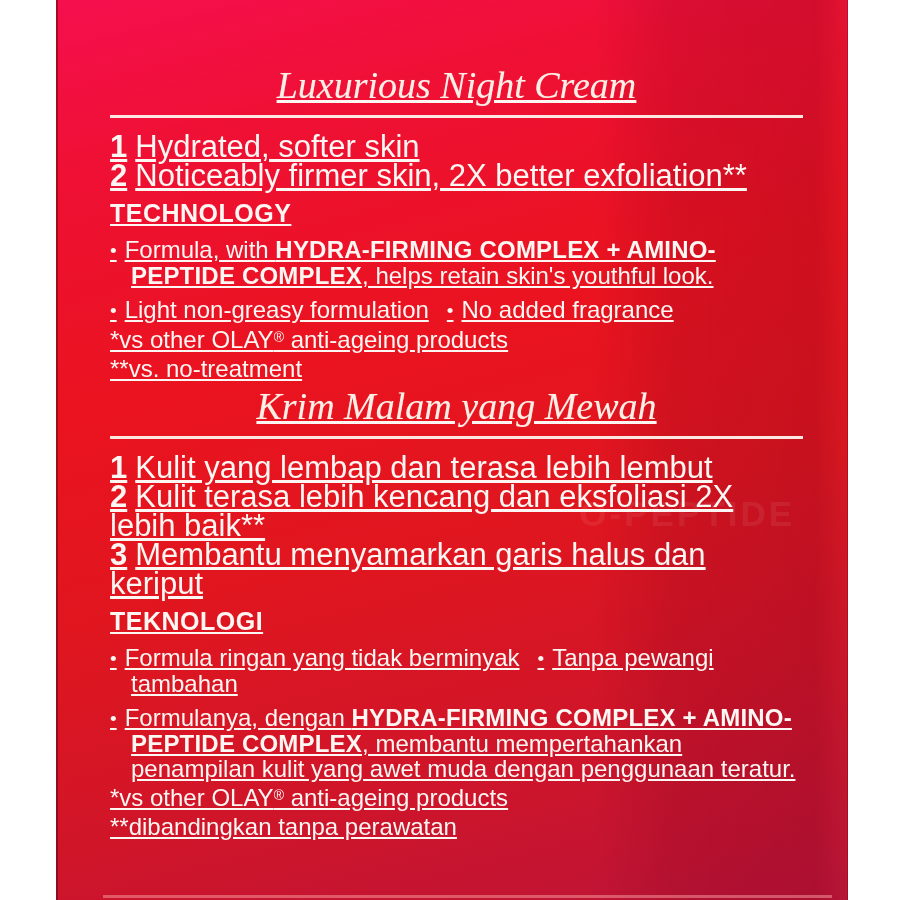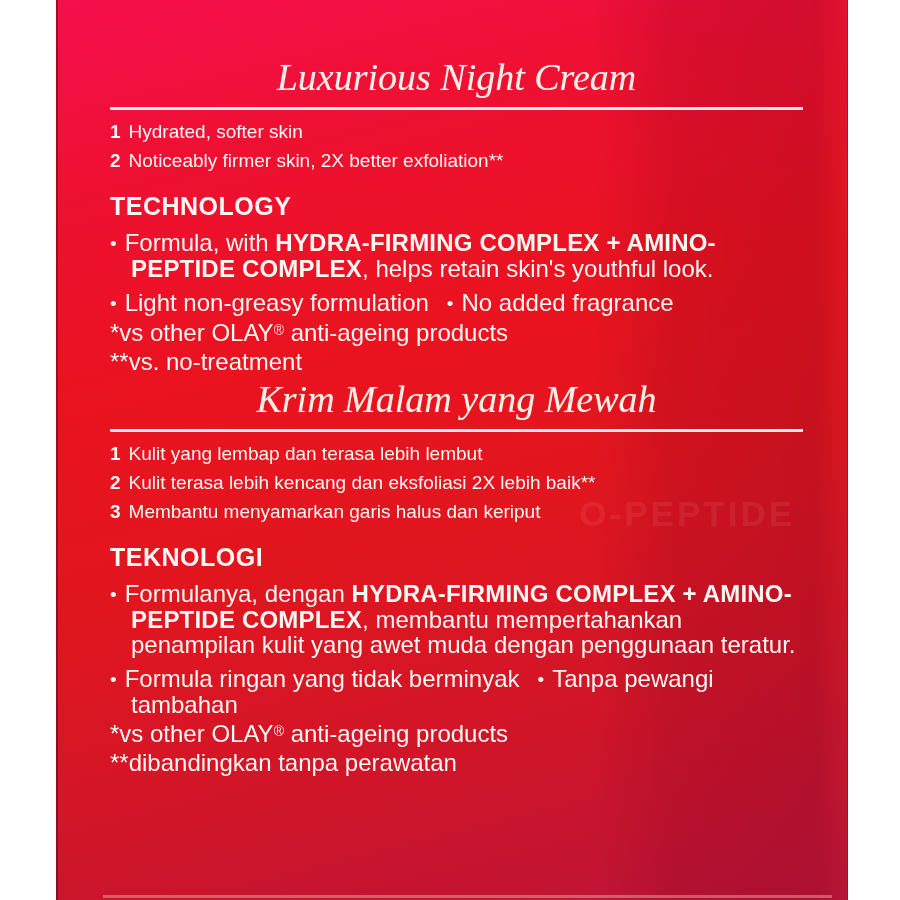--- a/index.html
+++ b/index.html
@@ -19,41 +19,42 @@
   .bottom-edge{
     position:absolute;left:45px;right:15px;bottom:2px;height:3px;
     background:rgba(255,175,175,0.45);
   }
   .watermark{
     position:absolute;top:494px;right:52px;
     font-size:35px;font-weight:bold;letter-spacing:3px;
     color:rgba(255,255,255,0.07);
   }
   .content{
-    position:absolute;top:0;left:52px;right:44px;
+    position:absolute;top:8px;left:52px;right:44px;
     color:#fdf6f2;
+    text-decoration:underline;
   }
   .sec-title{
     text-align:center;
     font-family:"Liberation Serif", serif;
     font-style:italic;
     font-size:38px;line-height:46px;
     color:#feefe6;
     text-shadow:0 0 1px rgba(255,255,255,0.35);
   }
   .title-en{margin-top:54px;}
   .title-id{margin-top:0;}
   .rule{
     height:3px;margin-top:7px;
     background:rgba(255,248,242,0.92);
   }
-  .benefits{margin-top:7px;font-size:19px;line-height:29px;}
+  .benefits{margin-top:14px;font-size:31px;line-height:29px;}
   .benefit .num{font-weight:bold;margin-right:8px;}
   .tech-heading{
-    margin-top:17px;
+    margin-top:9px;
     font-size:25px;line-height:29px;font-weight:bold;letter-spacing:0.5px;
   }
   .bullet{
     margin-top:9px;
     font-size:24px;line-height:25px;
     padding-left:21px;text-indent:-21px;
   }
   .bullet .dot{font-size:19px;margin-right:8px;vertical-align:1px;}
   .bullet .dot2{font-size:19px;margin:0 8px 0 18px;vertical-align:1px;}
   .bullet b{letter-spacing:0.2px;}
@@ -109,25 +110,25 @@
         <span class="num">2</span><span>Kulit terasa lebih kencang dan eksfoliasi 2X lebih baik**</span>
       </div>
       <div class="benefit">
         <span class="num">3</span><span>Membantu menyamarkan garis halus dan keriput</span>
       </div>
     </div>
 
     <div class="tech-heading">TEKNOLOGI</div>
 
     <div class="bullet">
-      <span class="dot">•</span><span>Formulanya, dengan </span><b>HYDRA-FIRMING COMPLEX + AMINO-PEPTIDE COMPLEX</b><span>, membantu mempertahankan penampilan kulit yang awet muda dengan penggunaan teratur.</span>
+      <span class="dot">•</span><span>Formula ringan yang tidak berminyak</span><span class="dot2">•</span><span>Tanpa pewangi tambahan</span>
     </div>
 
     <div class="bullet">
-      <span class="dot">•</span><span>Formula ringan yang tidak berminyak</span><span class="dot2">•</span><span>Tanpa pewangi tambahan</span>
+      <span class="dot">•</span><span>Formulanya, dengan </span><b>HYDRA-FIRMING COMPLEX + AMINO-PEPTIDE COMPLEX</b><span>, membantu mempertahankan penampilan kulit yang awet muda dengan penggunaan teratur.</span>
     </div>
 
     <div class="footnote">
       <span>*vs other OLAY</span><sup>®</sup><span> anti-ageing products</span>
     </div>
     <div class="footnote">**dibandingkan tanpa perawatan</div>
 
   </div>
 </div>
 

